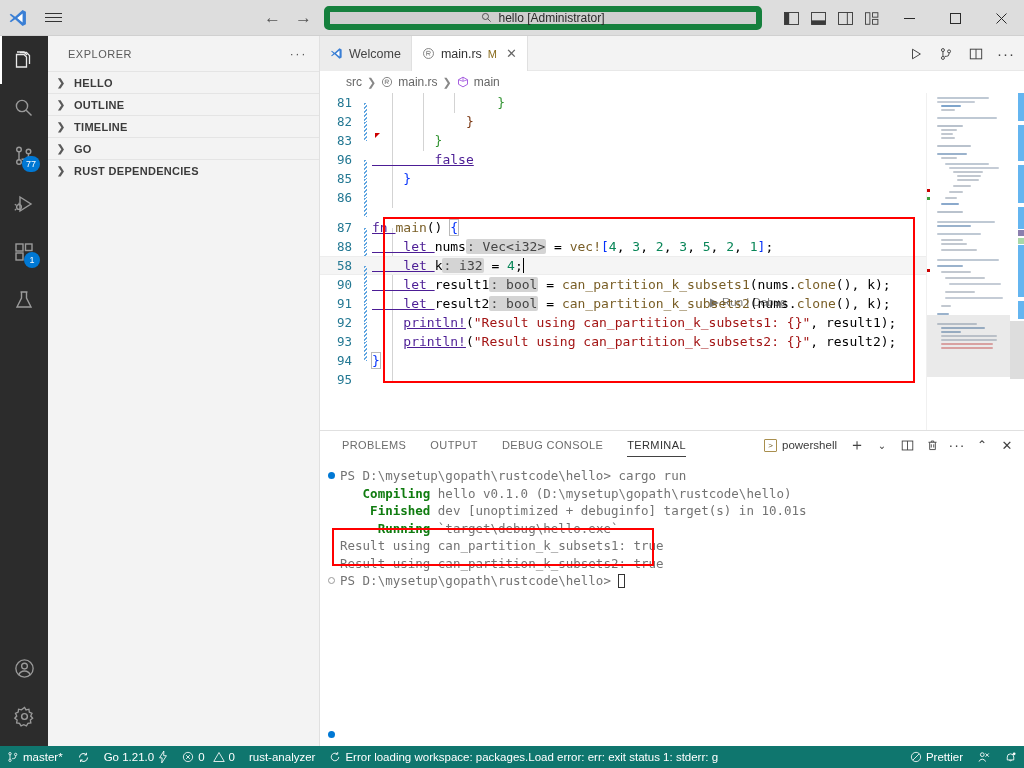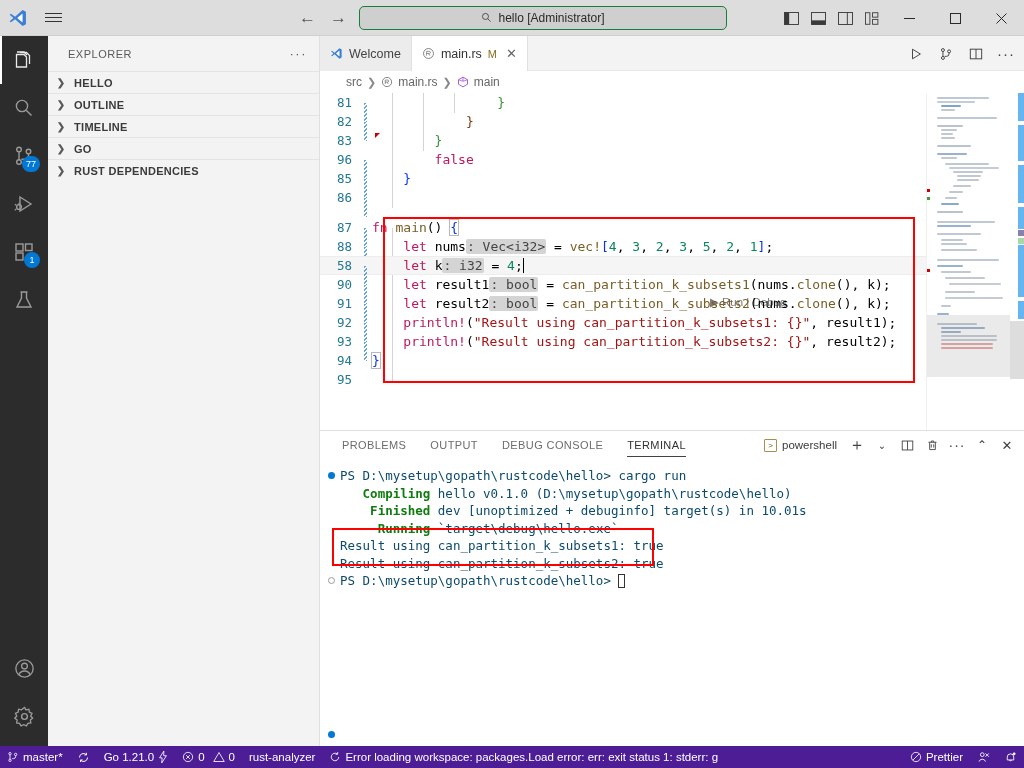--- a/index.html
+++ b/index.html
@@ -17,21 +17,21 @@
     position: absolute; top: 0; left: 0; width: 1024px; height: 36px;
     background: #dddddd; display: flex; align-items: center;
     border-bottom: 1px solid #d0d0d0;
   }
   .tb-logo { width: 36px; height: 36px; display:flex; align-items:center; justify-content:center; }
   .tb-hamburger { width: 34px; height: 36px; display:flex; align-items:center; justify-content:center; cursor:pointer; }
   .tb-hamburger span { display:block; width:17px; height:1.6px; background:#333; margin:2.4px 0; }
   .tb-center { position:absolute; left:0; right:0; display:flex; align-items:center; justify-content:center; gap:10px; }
   .tb-arrow { color:#555; font-size:17px; line-height:1; cursor:pointer; padding:0 2px; }
   .tb-search {
-    width: 368px; height: 24px; background:#cfcfcf; border:1px solid #15803d;
+    width: 438px; height: 24px; background:#cfcfcf; border:6px solid #15803d;
     border-radius: 5px; display:flex; align-items:center; justify-content:center;
     gap:6px; font-size:12px; color:#2a2a2a; cursor:pointer;
   }
   .tb-right { position:absolute; right:0; top:0; height:36px; display:flex; align-items:center; }
   .tb-layout-btn { width:27px; height:36px; display:flex; align-items:center; justify-content:center; cursor:pointer; }
   .win-btn { width:46px; height:36px; display:flex; align-items:center; justify-content:center; cursor:pointer; color:#2a2a2a; }
 
   
   .activitybar {
     position:absolute; left:0; top:36px; width:48px; height:710px;
@@ -102,21 +102,21 @@
   .gutterbar { width:8px; flex:0 0 auto; position:relative; }
   .gb-mod {
     position:absolute; left:2px; top:0; width:3px; height:19.2px;
     background:linear-gradient(135deg,#60a5e0 25%,transparent 25%,transparent 50%,#60a5e0 50%,#60a5e0 75%,transparent 75%);
     background-size:4px 4px;
   }
   .ctext { flex:1; padding-left:2px; }
   .line.current { background:#f5f5f5; border-top:1px solid #ededed; border-bottom:1px solid #ededed; }
 
   
-  .k  { color:#be185d; }          
+  .k  { color:#4c1d95;text-decoration:underline; }          
   .fn { color:#795e26; }          
   .num{ color:#098658; }          
   .str{ color:#a31515; }          
   .mac{ color:#795e26; }          
   .pl { color:#000000; }          
   .br1{ color:#0431fa; }
   .br2{ color:#319331; }
   .br3{ color:#7b3814; }
   .inlay {
     background:#d4d4d4; color:#444; border-radius:2px; padding:0 1px;
@@ -173,27 +173,27 @@
   .terminal {
     position:absolute; left:0; top:28px; right:0; bottom:0; background:#fff;
     font-family:"DejaVu Sans Mono", monospace; font-size:12.5px; padding-top:8px;
     overflow:hidden;
   }
   .tline { height:17.5px; display:flex; align-items:center; white-space:pre; padding-left:20px; position:relative; }
   .tdot { position:absolute; left:8px; width:7px; height:7px; border-radius:50%; }
   .t-blue { background:#0078d4; }
   .t-hollow { border:1px solid #9a9a9a; background:transparent; }
   .t-green { color:#107c10; font-weight:bold; }
-  .t-plain { color:#0c4a6e; }
+  .t-plain { color:#737373; }
   .t-cursor { display:inline-block; width:7px; height:14px; border:1px solid #333; vertical-align:-3px; }
 
   
   .statusbar {
     position:absolute; left:0; bottom:0; width:1024px; height:22px;
-    background:#4c1d95; color:#fff; display:flex; align-items:center;
+    background:#0f766e; color:#fff; display:flex; align-items:center;
     font-size:11.5px;
   }
   .sb-item { display:flex; align-items:center; gap:4px; padding:0 7px; height:22px; cursor:pointer; white-space:nowrap; }
   .sb-right { margin-left:auto; display:flex; align-items:center; }
   .sb-err-text { overflow:hidden; text-overflow:clip; max-width:500px; }
   svg { display:block; }
 </style>
 </head>
 <body>
 

